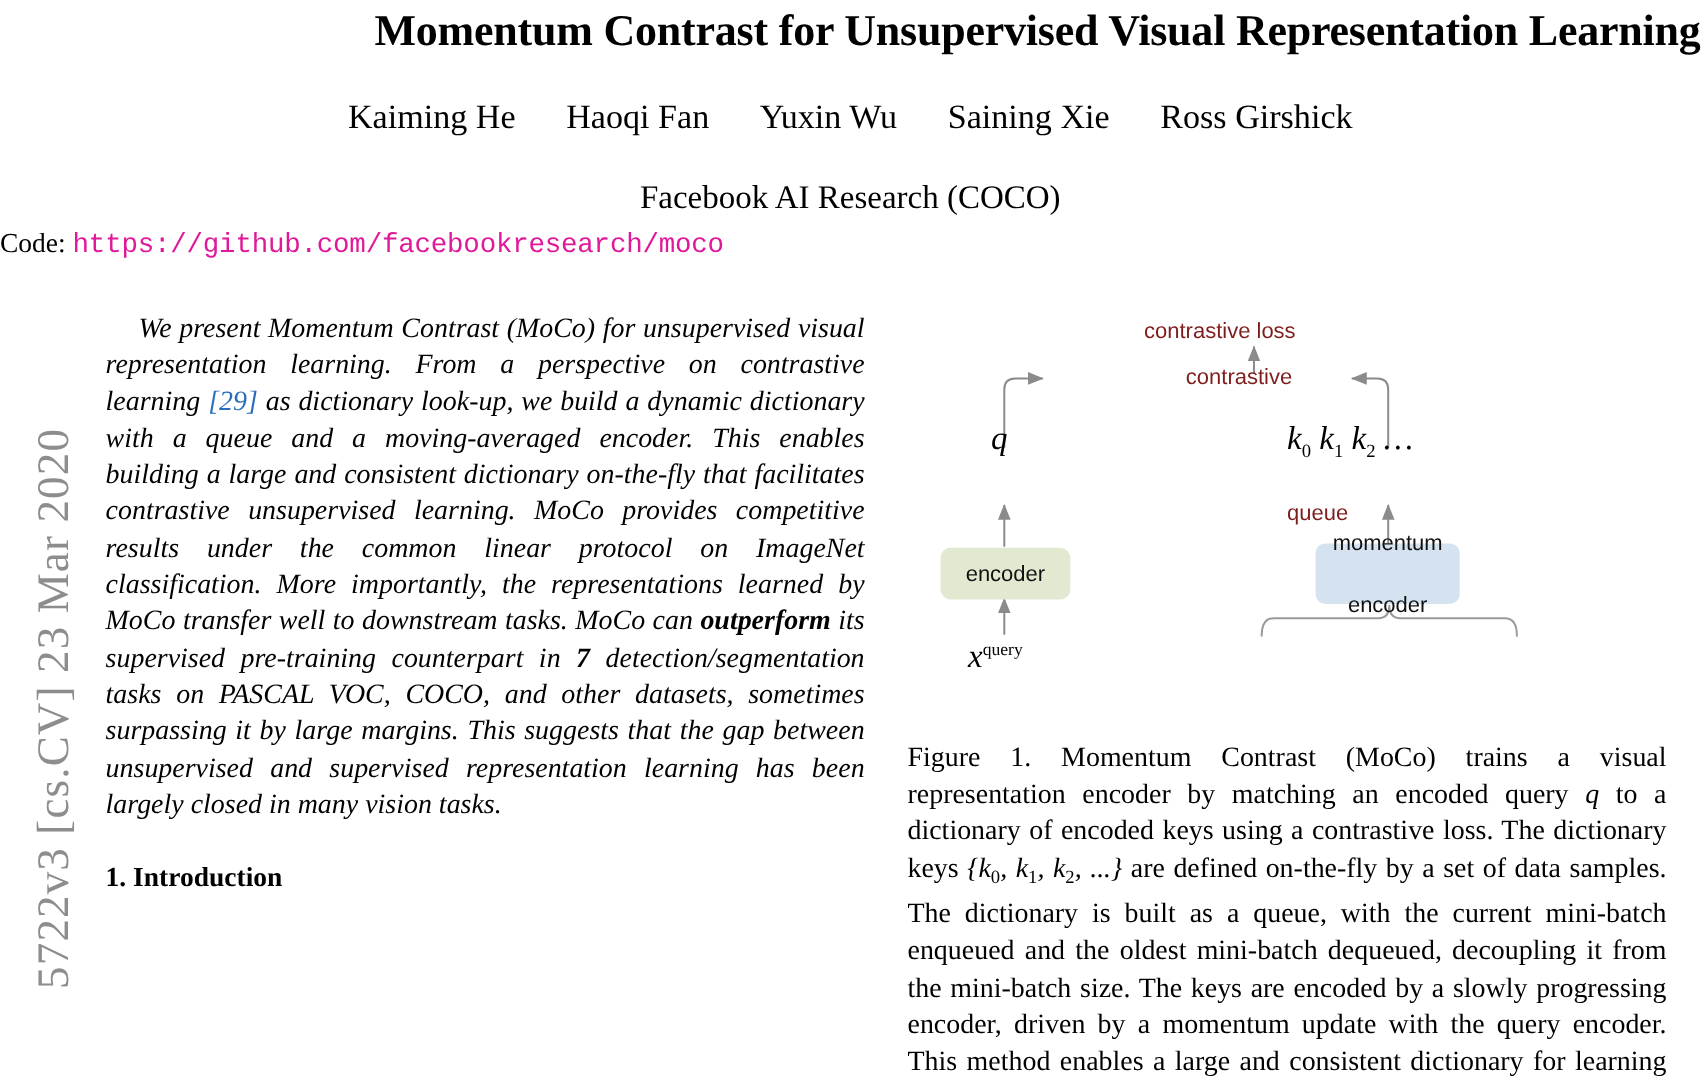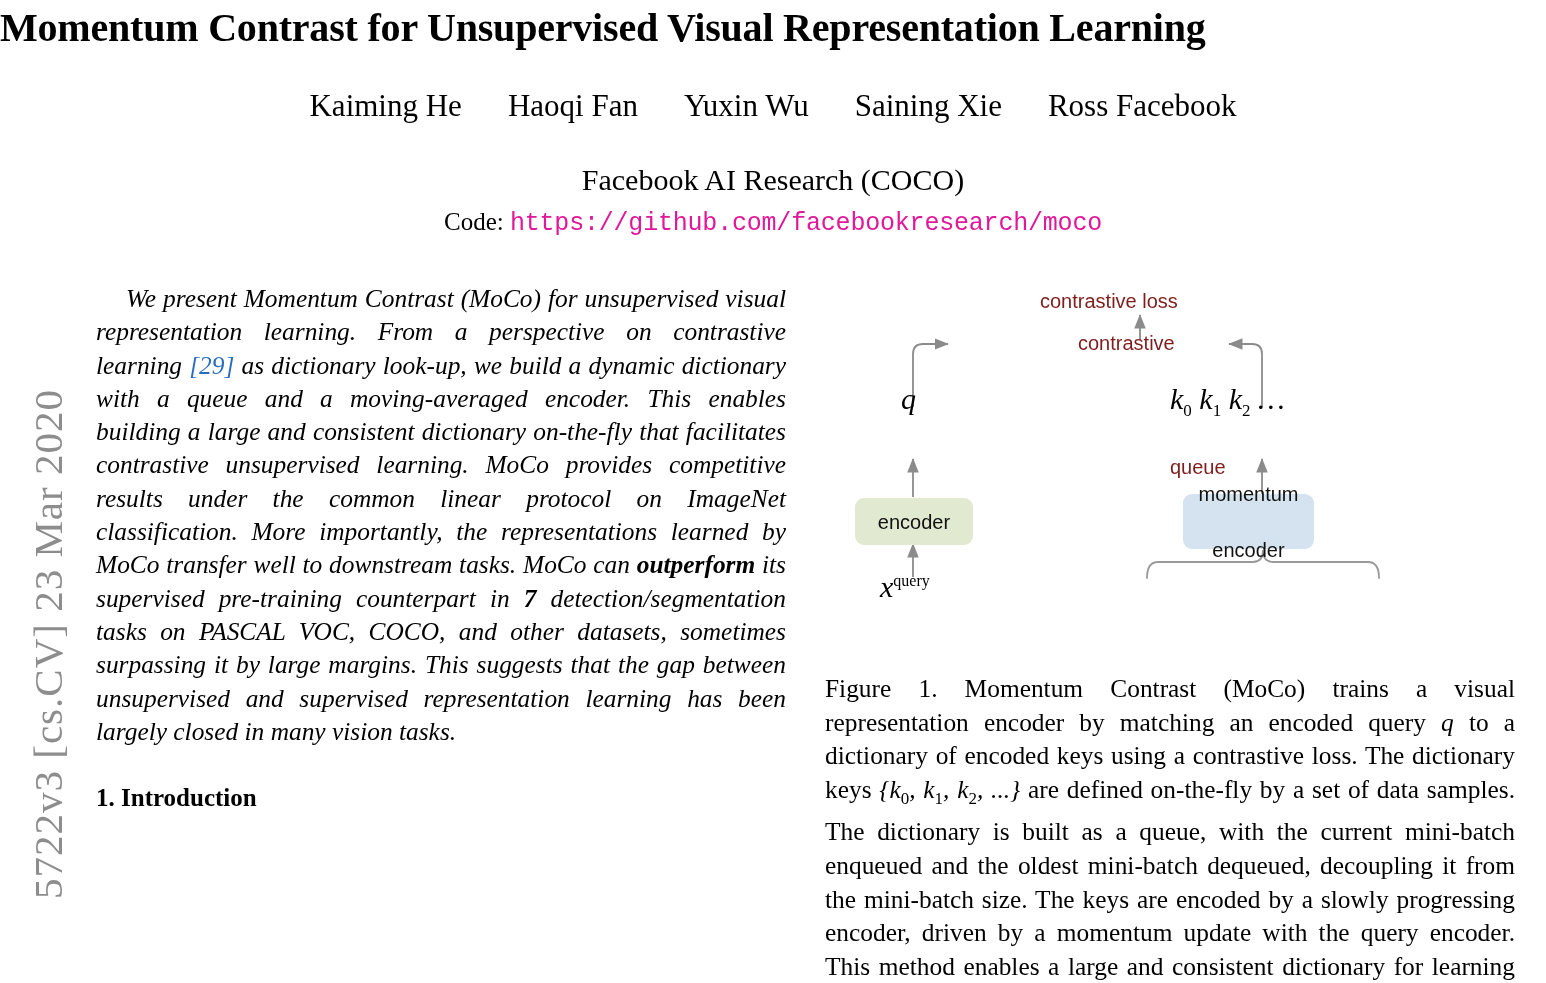--- a/index.html
+++ b/index.html
@@ -30,21 +30,21 @@
     color: #8d8d8d;
     white-space: nowrap;
     text-align: center;
   }
 
   
   #paper-title {
     position: absolute;
     left: 0; top: 4px;
     width: 1546px;
-    text-align: left;
+    text-align: right;
     font-size: 40px;
     font-weight: bold;
     letter-spacing: -0.2px;
   }
   #author-list {
     position: absolute;
     left: 0; top: 88px;
     width: 1546px;
     text-align: center;
     font-size: 31px;
@@ -54,21 +54,20 @@
     position: absolute;
     left: 0; top: 163px;
     width: 1546px;
     text-align: center;
     font-size: 30px;
   }
   #code-line {
     position: absolute;
     left: 0; top: 208px;
     width: 1546px;
-    text-align: center;
     font-size: 25px;
   }
   #code-line .code-label { font-size: 25px; }
   #code-url {
     font-family: "Liberation Mono", "DejaVu Sans Mono", monospace;
     font-size: 25px;
     color: #e0189a;
     letter-spacing: -0.2px;
   }
 
@@ -163,21 +162,21 @@
   #figure-caption .cap-math sub { font-size: 17px; font-style: normal; }
 </style>
 </head>
 <body>
 
 <div id="arxiv-stamp">5722v3  [cs.CV]  23 Mar 2020</div>
 
 <div id="paper-title">Momentum Contrast for Unsupervised Visual Representation Learning</div>
 
 <div id="author-list">
-  <span class="author">Kaiming He</span><span class="author">Haoqi Fan</span><span class="author">Yuxin Wu</span><span class="author">Saining Xie</span><span class="author">Ross Facebook</span>
+  <span class="author">Kaiming He</span><span class="author">Haoqi Fan</span><span class="author">Yuxin Wu</span><span class="author">Saining Xie</span><span class="author">Ross Girshick</span>
 </div>
 
 <div id="affiliation">Facebook AI Research (COCO)</div>
 
 <div id="code-line">
   <span class="code-label">Code:</span>
   <span id="code-url">https://github.com/facebookresearch/moco</span>
 </div>
 
 <div class="column" id="left-column">
@@ -222,25 +221,25 @@
     <div class="fig-math" style="left:76px; top:100px;">q</div>
 
     <div class="fig-math" style="left:345px; top:100px;"><span>k</span><sub>0</sub>&nbsp;<span>k</span><sub>1</sub>&nbsp;<span>k</span><sub>2</sub>&nbsp;<span>…</span></div>
 
     <div class="fig-label" style="left:345px; top:148px;margin-top:26px;">queue</div>
 
     <div class="enc-box" style="left:30px; top:216px; width:118px; height:47px; background:#e1e9d1;">
         <span>encoder</span>
       </div>
 
-    <div class="enc-box" style="left:358px; top:212px; width:131px; height:55px; background:#d4e3ef; flex-direction:column;gap:32px;">
+    <div class="enc-box" style="left:371px; top:212px; width:131px; height:55px; background:#d4e3ef; flex-direction:column;gap:32px;">
         <span>momentum</span>
         <span>encoder</span>
       </div>
 
-    <div class="fig-math" style="left:55px; top:288px;"><span>x</span><sup>query</sup></div>
+    <div class="fig-math" style="left:55px; top:298px;"><span>x</span><sup>query</sup></div>
 
 
   </div>
 
   <p id="figure-caption"><span>Figure 1. Momentum Contrast (MoCo) trains a visual representation encoder by matching an encoded query </span><span class="cap-math">q</span><span> to a dictionary of encoded keys using a contrastive loss. The dictionary keys </span><span class="cap-math"><span>{</span><span>k</span><sub>0</sub><span>, </span><span>k</span><sub>1</sub><span>, </span><span>k</span><sub>2</sub><span>, ...}</span></span><span> are defined on-the-fly by a set of data samples. The dictionary is built as a queue, with the current mini-batch enqueued and the oldest mini-batch dequeued, decoupling it from the mini-batch size. The keys are encoded by a slowly progressing encoder, driven by a momentum update with the query encoder. This method enables a large and consistent dictionary for learning visual representations.</span></p>
 
 </div>
 
 </body></html>

